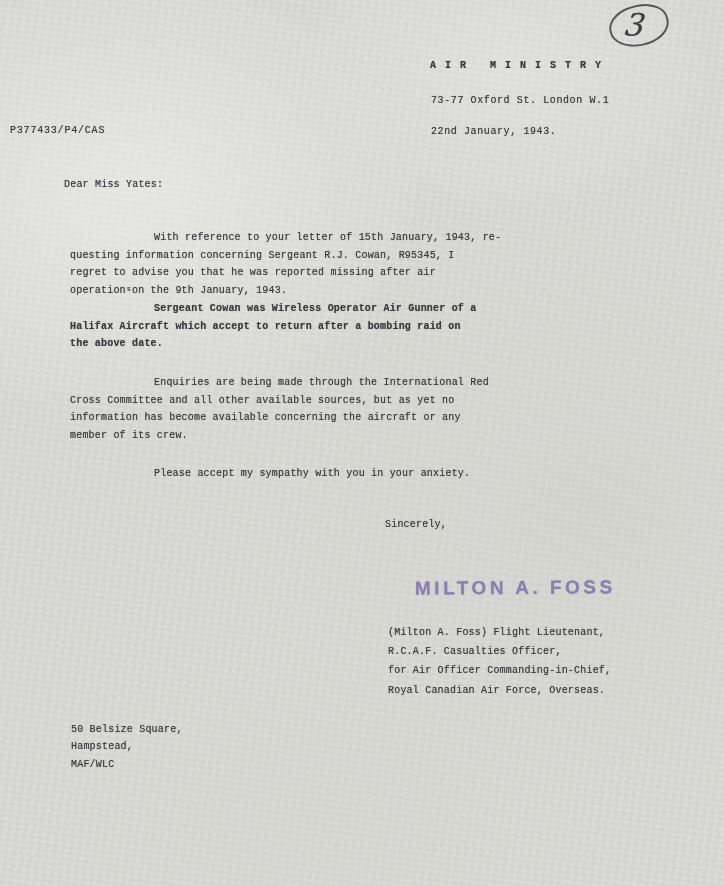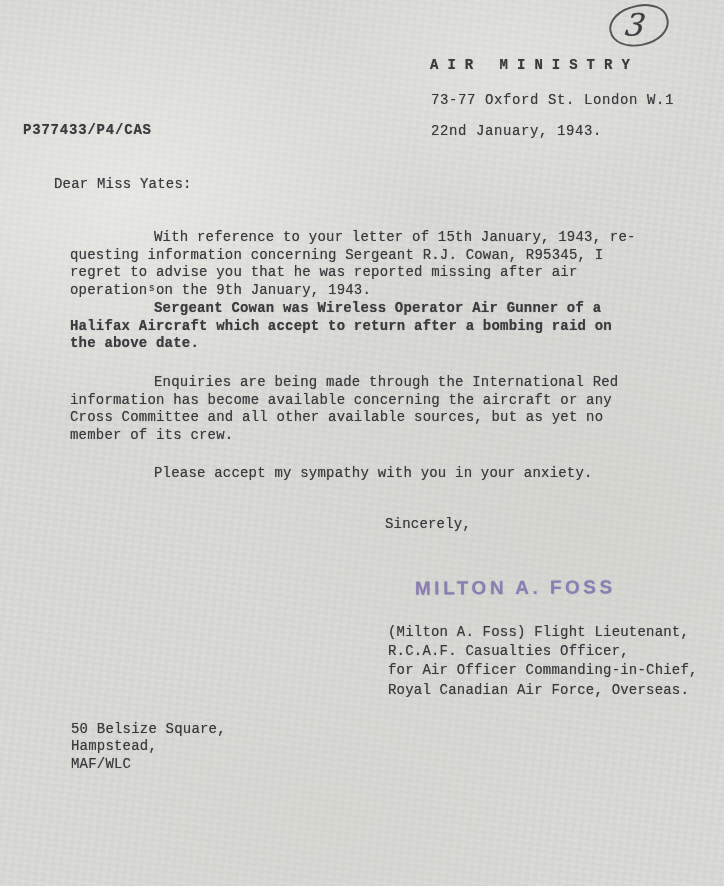--- a/index.html
+++ b/index.html
@@ -18,36 +18,36 @@
       radial-gradient(ellipse 360px 240px at 45% 92%, rgba(207,207,202,0.30), rgba(207,207,202,0) 70%),
       radial-gradient(ellipse 300px 200px at 70% 8%, rgba(240,240,237,0.35), rgba(240,240,237,0) 70%),
       repeating-linear-gradient(7deg, rgba(255,255,255,0.035) 0 3px, rgba(118,118,112,0.03) 3px 6px),
       repeating-linear-gradient(97deg, rgba(255,255,255,0.03) 0 4px, rgba(118,118,112,0.025) 4px 8px),
       #d9d9d5;
     font-family: "Liberation Mono", "DejaVu Sans Mono", monospace;
     color: #3a3a3e;
   }
   .typed {
     position: absolute;
-    font-size: 14px;
+    font-size: 10px;
     line-height: 17.5px;
     letter-spacing: 0.2px;
     color: #3b3b3f;
     text-shadow: 0 0 0.8px rgba(59,59,63,0.6);
     white-space: pre;
   }
   .letterhead-org {
     top: 57px; left: 430px;
     font-weight: bold;
     letter-spacing: 9px;
   }
   .letterhead-address { top: 92px; left: 431px; letter-spacing: 0.6px; }
   .letterhead-date   { top: 123px; left: 431px; letter-spacing: 0.6px; }
-  .file-reference    { top: 122px; left: 23px; letter-spacing: 0.8px; font-weight: bold; }
-  .salutation        { top: 176px; left: 54px; text-align: right; }
+  .file-reference    { top: 122px; left: 10px; letter-spacing: 0.8px; }
+  .salutation        { top: 176px; left: 64px; text-align: right; }
   .para { white-space: pre; }
   .para .line:first-child { padding-left: 84px; }
   .para-1 { top: 206px; left: 70px; margin-top: 23px; }
   .para-2 { top: 300px; left: 70px; font-weight: bold; }
   .para-3 { top: 374px; left: 70px; }
   .para-4 { top: 465px; left: 70px; }
   .closing { top: 516px; left: 385px; }
   .stamp {
     position: absolute;
     top: 577px; left: 415px;
@@ -99,21 +99,21 @@
   <div class="typed letterhead-date">22nd January, 1943.</div>
 
   <div class="typed file-reference">P377433/P4/CAS</div>
 
   <div class="typed salutation">Dear Miss Yates:</div>
 
   <div class="typed para para-1"><div class="line">With reference to your letter of 15th January, 1943, re-</div><div class="line">questing information concerning Sergeant R.J. Cowan, R95345, I</div><div class="line">regret to advise you that he was reported missing after air</div><div class="line">operationˢon the 9th January, 1943.</div></div>
 
   <div class="typed para para-2"><div class="line">Sergeant Cowan was Wireless Operator Air Gunner of a</div><div class="line">Halifax Aircraft which accept to return after a bombing raid on</div><div class="line">the above date.</div></div>
 
-  <div class="typed para para-3"><div class="line">Enquiries are being made through the International Red</div><div class="line">information has become available concerning the aircraft or any</div><div class="line">Cross Committee and all other available sources, but as yet no</div><div class="line">member of its crew.</div></div>
+  <div class="typed para para-3"><div class="line">Enquiries are being made through the International Red</div><div class="line">Cross Committee and all other available sources, but as yet no</div><div class="line">information has become available concerning the aircraft or any</div><div class="line">member of its crew.</div></div>
 
   <div class="typed para para-4"><div class="line">Please accept my sympathy with you in your anxiety.</div></div>
 
   <div class="typed closing">Sincerely,</div>
 
   <div class="stamp">MILTON A. FOSS</div>
 
   <div class="typed signature-block"><div class="line">(Milton A. Foss) Flight Lieutenant,</div><div class="line">R.C.A.F. Casualties Officer,</div><div class="line">for Air Officer Commanding-in-Chief,</div><div class="line">Royal Canadian Air Force, Overseas.</div></div>
 
   <div class="typed recipient-block"><div class="line">50 Belsize Square,</div><div class="line">Hampstead,</div><div class="line">MAF/WLC</div></div>

